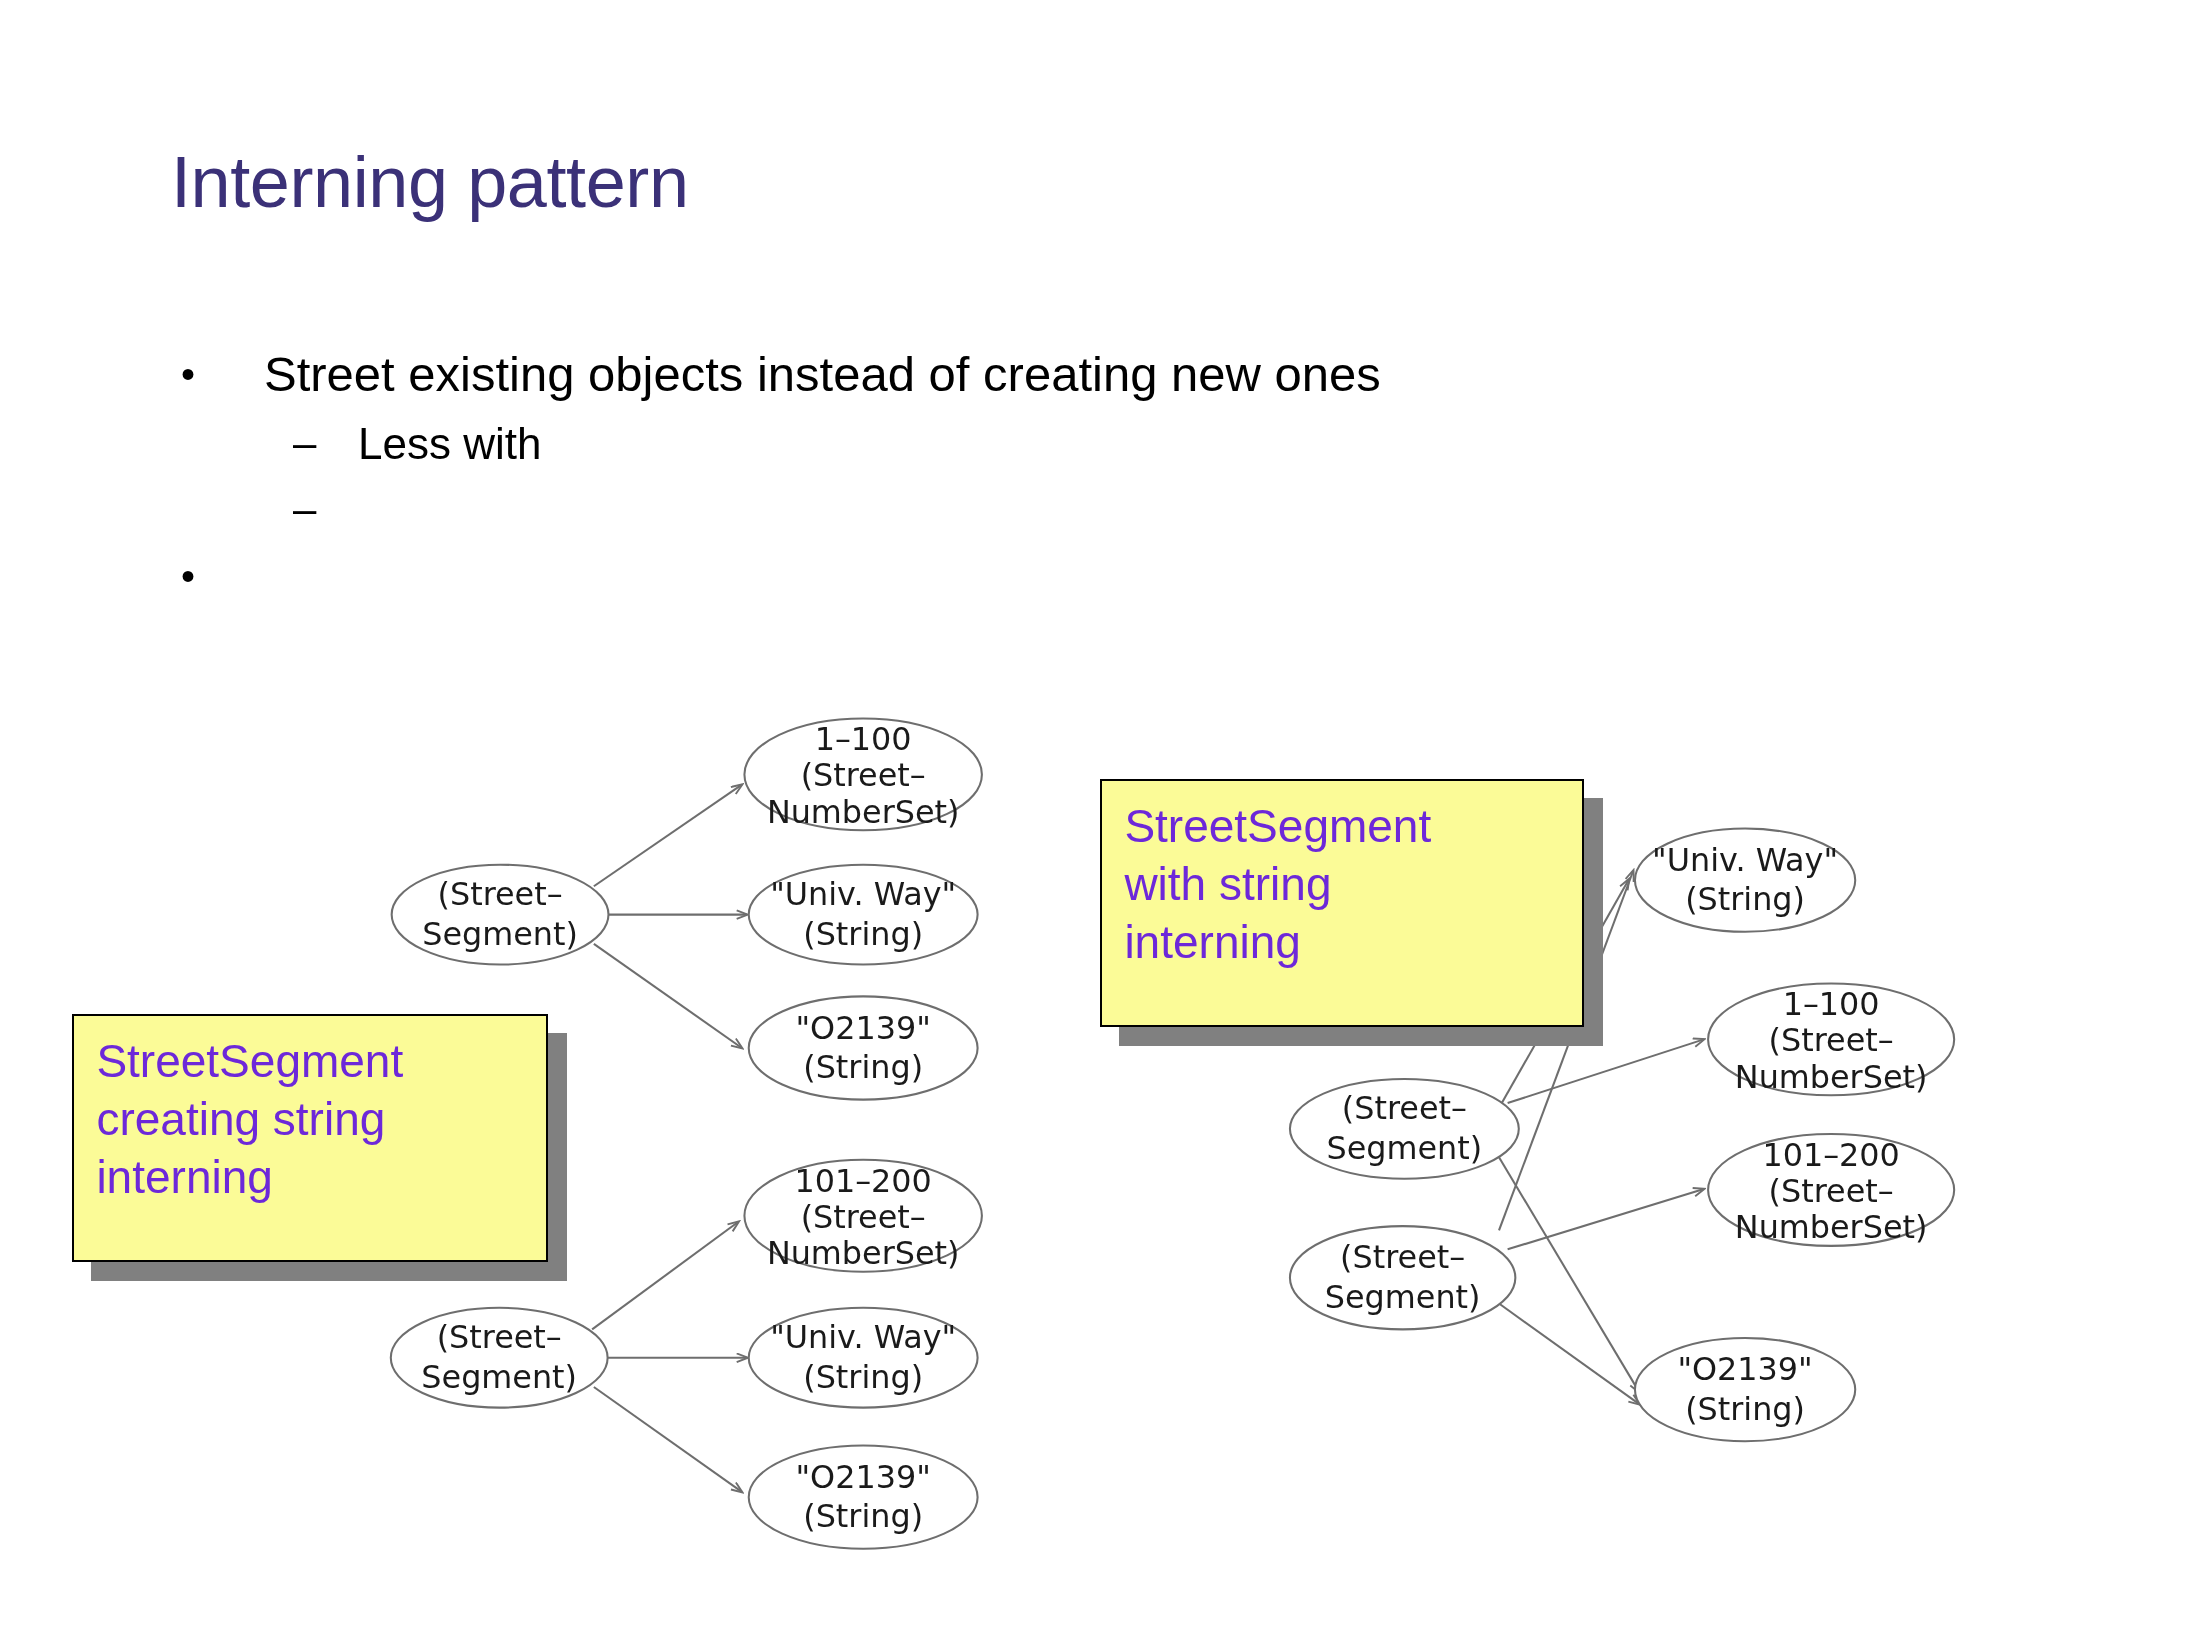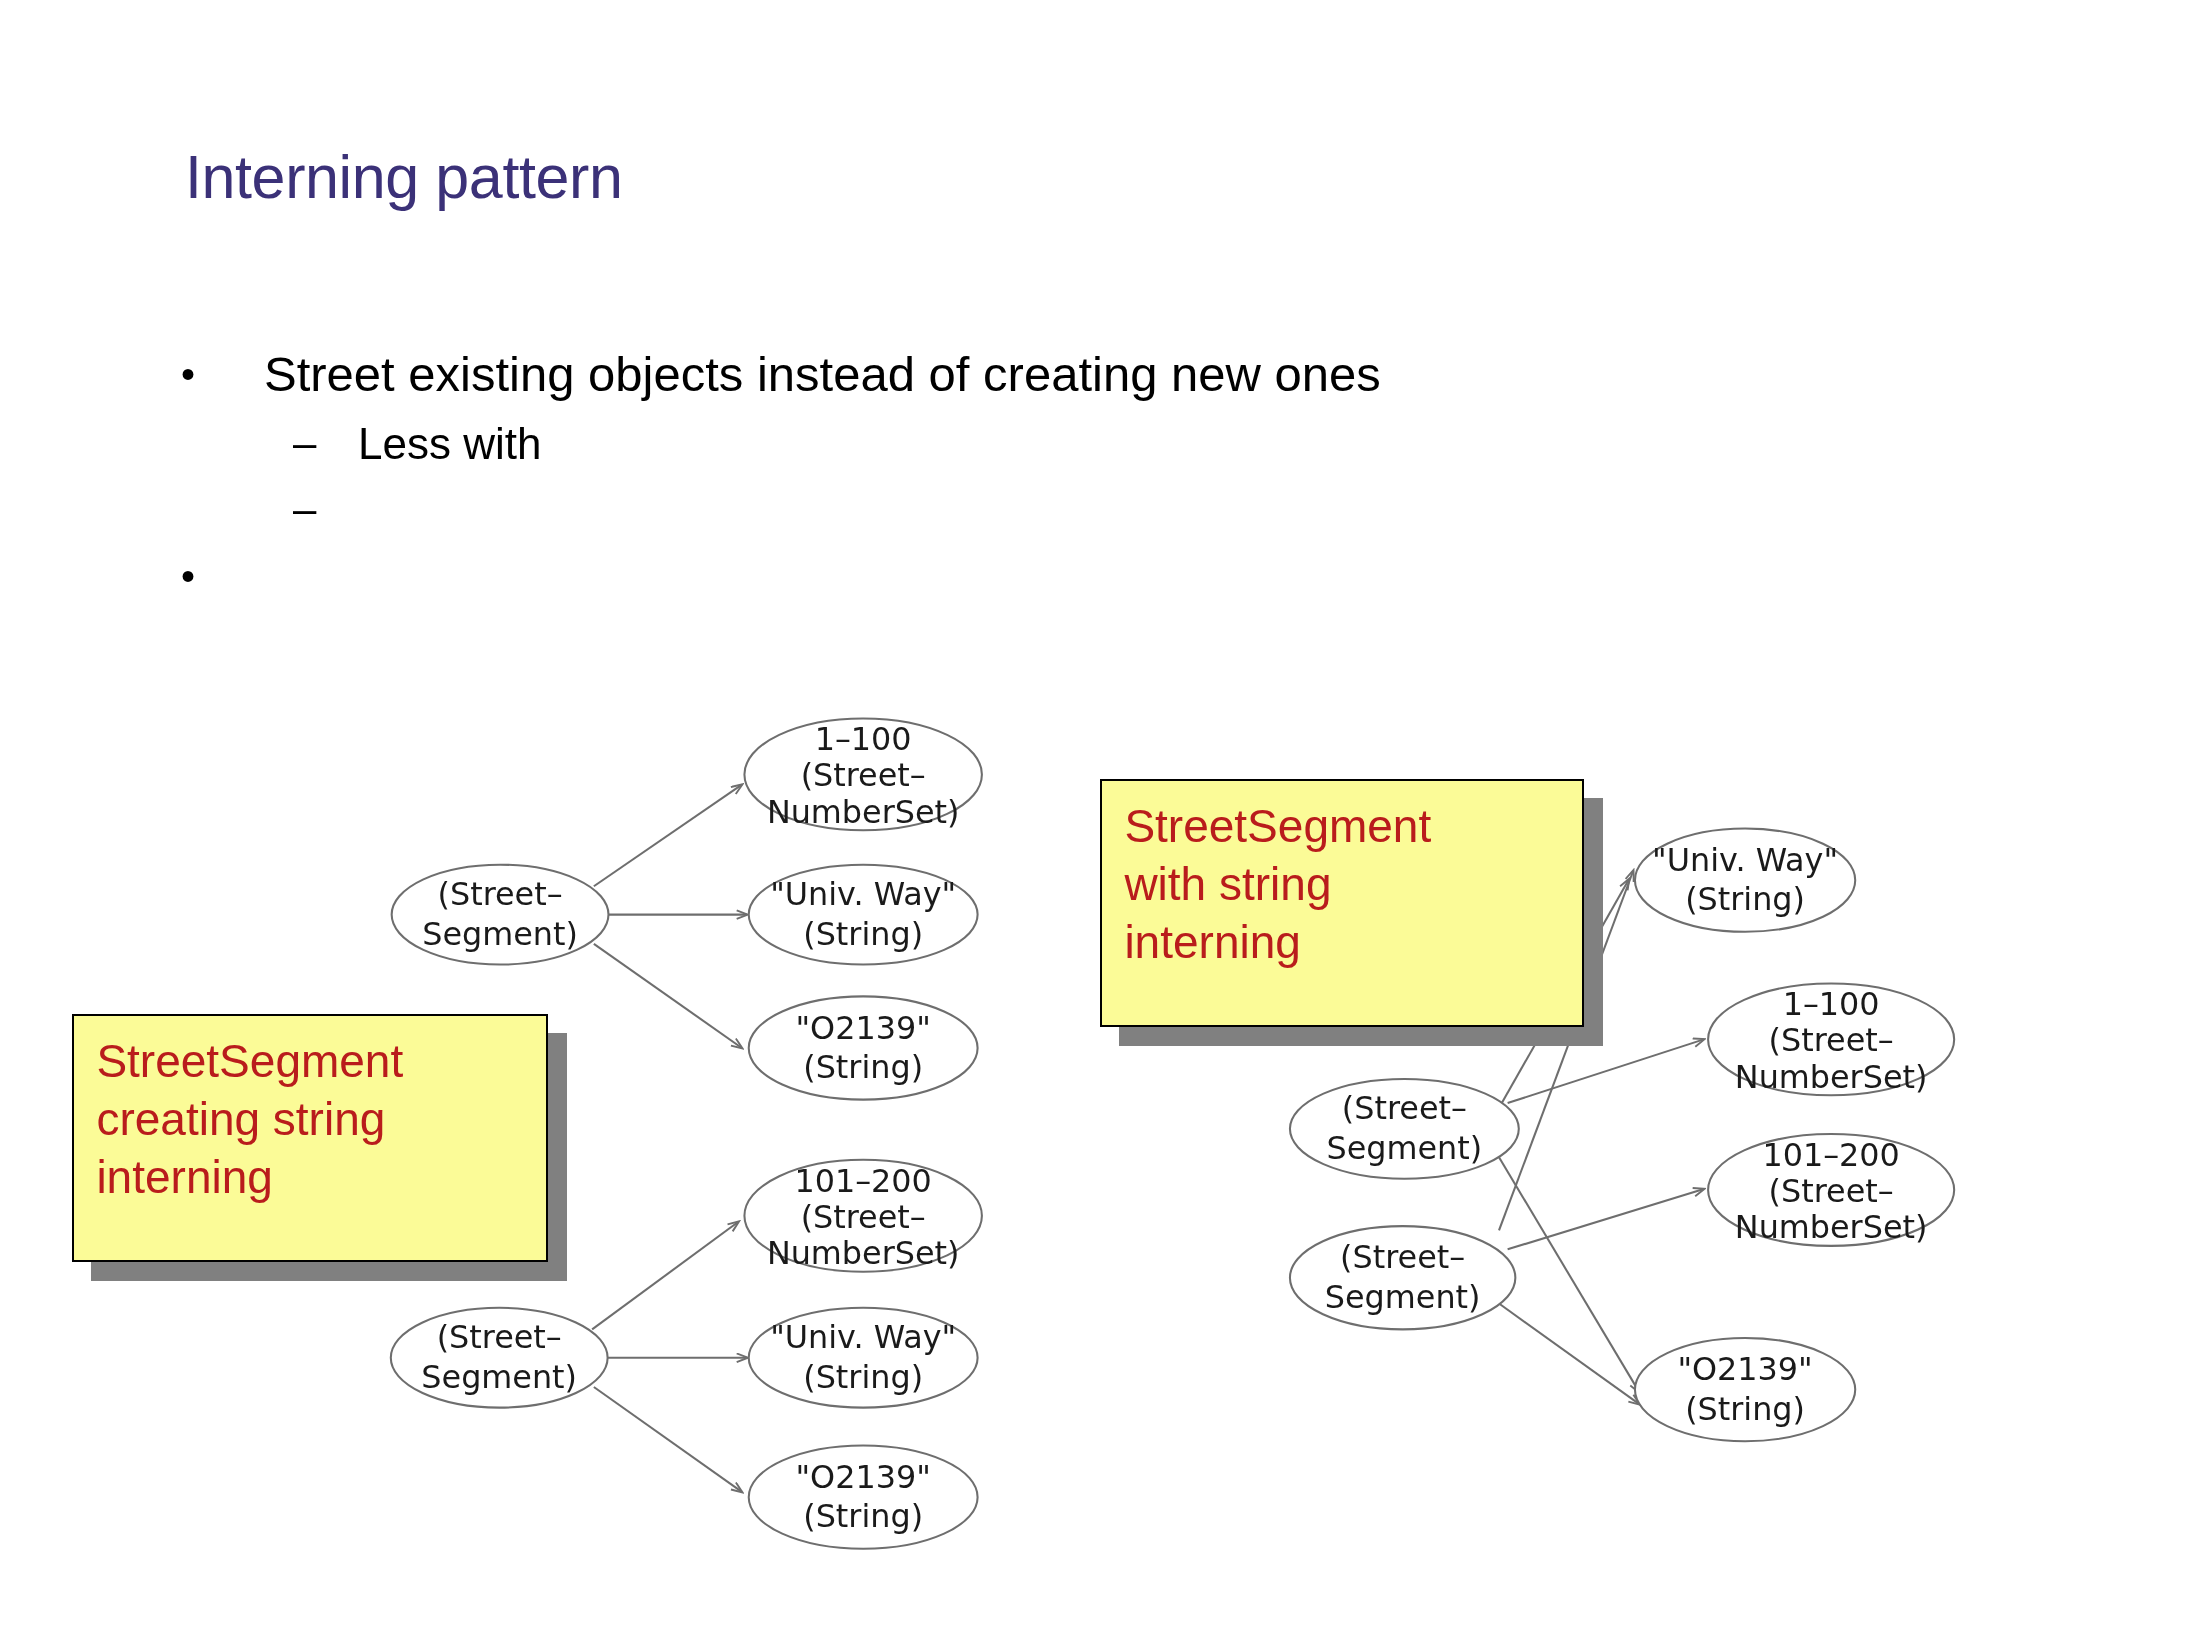--- a/index.html
+++ b/index.html
@@ -16,23 +16,23 @@
     position: relative;
     width: 2203px;
     height: 1652px;
     background: #ffffff;
     overflow: hidden;
   }
 
   
   #slide-title {
     position: absolute;
-    left: 185px;
+    left: 171px;
     top: 145px;
-    font-size: 61px;
+    font-size: 72px;
     line-height: 1.05;
     color: #3b3178;
     font-weight: normal;
     letter-spacing: -0.4px;
     white-space: nowrap;
   }
 
   
   #bullets {
     position: absolute;
@@ -74,21 +74,21 @@
   
   .note {
     position: absolute;
     background: #fbfb97;
     border: 2.6px solid #000000;
     box-shadow: 19px 19px 0 0 #808080;
     box-sizing: border-box;
     padding: 15.5px 22.4px 19px 22.4px;
     font-size: 46px;
     line-height: 1.27;
-    color: #b91c1c;
+    color: #6d28d9;
   }
   #note-without {
     left: 72px;
     top: 1014px;
     width: 476px;
     height: 248px;
   }
   #note-with {
     left: 1100px
     ;

